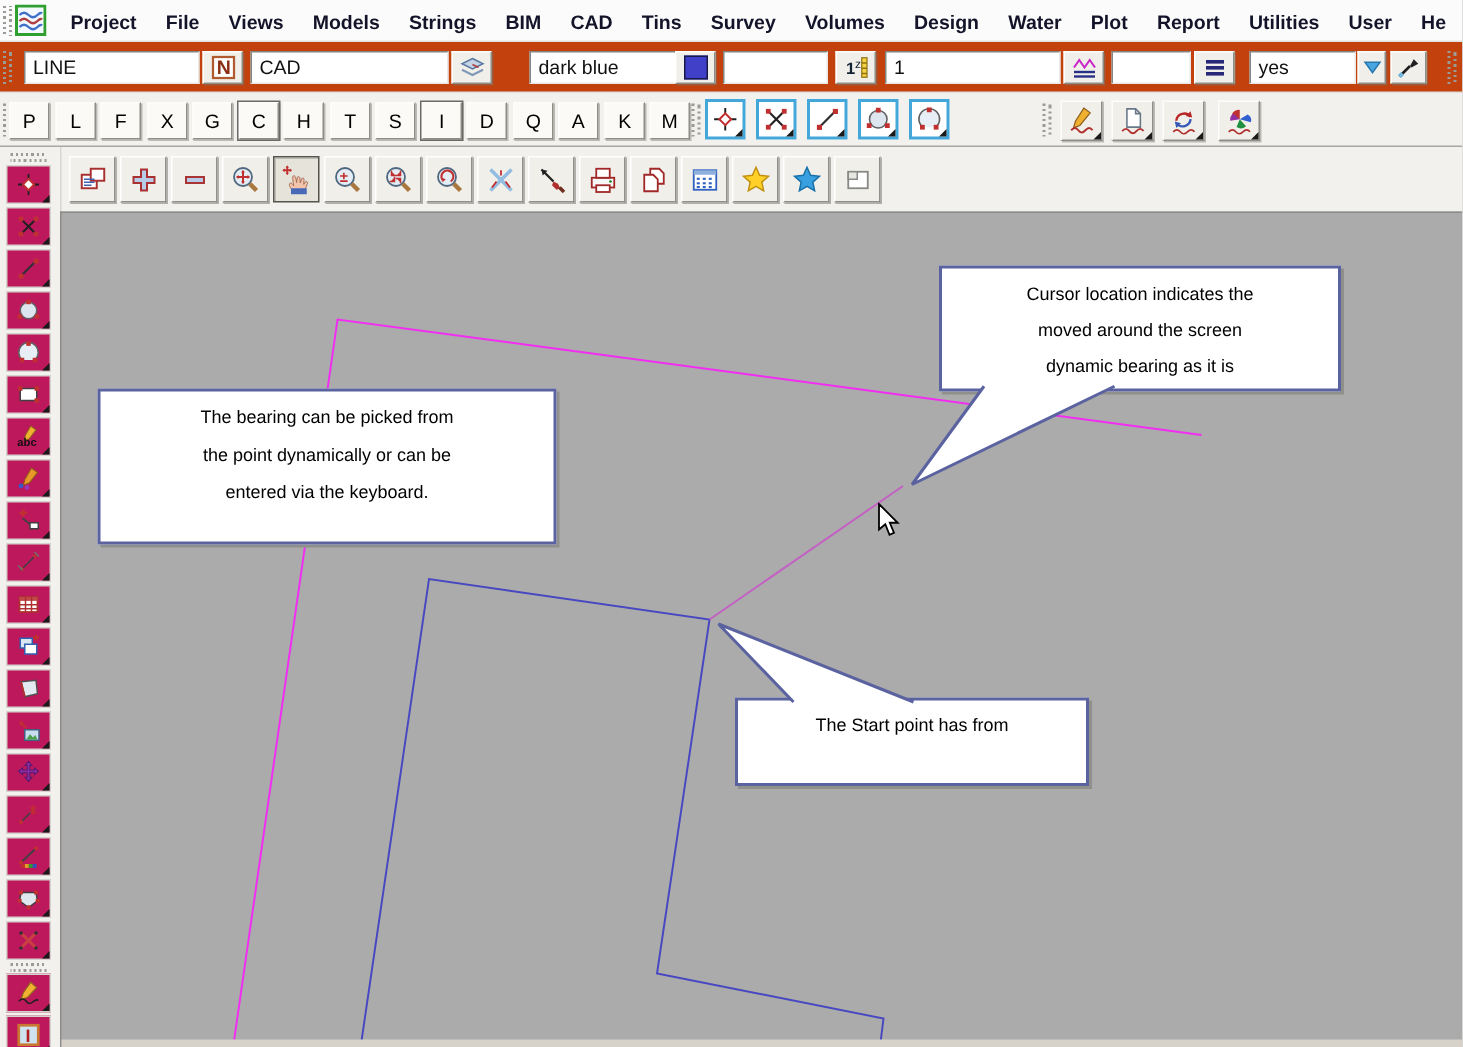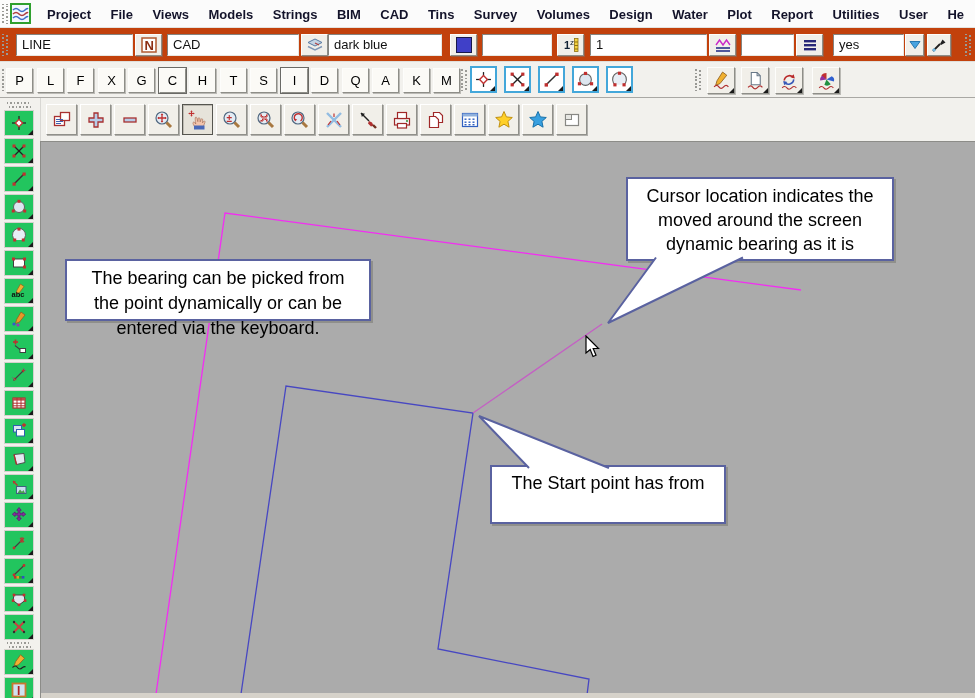--- a/index.html
+++ b/index.html
@@ -13,30 +13,30 @@
 .grip{position:absolute;width:6px;background-image:repeating-linear-gradient(to bottom,#9a9a96 0 1.5px,transparent 1.5px 3.5px),repeating-linear-gradient(to bottom,#9a9a96 0 1.5px,transparent 1.5px 3.5px);background-size:2px 100%,2px 100%;background-position:0 0,3.5px 2px;background-repeat:repeat-y}
 .griph{position:absolute;height:6px;background-image:repeating-linear-gradient(to right,#9a9a96 0 1.5px,transparent 1.5px 3.5px),repeating-linear-gradient(to right,#9a9a96 0 1.5px,transparent 1.5px 3.5px);background-size:100% 2px,100% 2px;background-position:0 0,2px 3.5px;background-repeat:repeat-x}
 .fld{position:absolute;top:6px;height:22px;background:#fff;border:1px solid #848480;border-right-color:#e8e8e4;border-bottom-color:#e8e8e4;font-size:13px;color:#111;line-height:20px;padding-left:5px;white-space:nowrap;overflow:hidden}
 .btn{position:absolute;background:#f1efe9;border:1px solid #8e8e88;border-top-color:#fdfdfb;border-left-color:#fdfdfb;box-shadow:1px 1px 0 rgba(120,120,114,.45);display:flex;align-items:center;justify-content:center}
 .btn2{top:6px;height:22px;width:27px}
 .lbtn{position:absolute;top:6px;height:25px;width:27px;background:#fbfaf6;border:1px solid #8e8e88;border-top-color:#fdfdfb;border-left-color:#fdfdfb;box-shadow:1px 1px 0 rgba(120,120,114,.45);font-size:13px;color:#000;display:flex;align-items:center;justify-content:center}
 .outl{outline:1px solid #6a6a66}
 .snapb{top:4px;height:27px;width:27px;background:#fff;border:2px solid #43a7da;box-shadow:none;position:absolute;display:flex;align-items:center;justify-content:center}
 .dd::after{content:"";position:absolute;right:0px;bottom:0px;border-left:5px solid transparent;border-bottom:5px solid #1a1a1a}
 #leftbar{position:absolute;left:0;top:98px;width:40px;bottom:0;background:#f2f1ed}
-.sbtn{position:relative;width:30px;height:26px;margin:2px auto 0 4px;background:#22c55e;border:1px solid #d4d2cc;display:flex;align-items:center;justify-content:center}
+.sbtn{position:relative;width:30px;height:26px;margin:2px auto 0 4px;background:#be185d;border:1px solid #d4d2cc;display:flex;align-items:center;justify-content:center}
 .sep{height:7px}
 #viewbar{position:absolute;left:40px;top:98px;right:0;height:43px;background:#f2f1ed;display:flex;align-items:center;gap:3px;padding-left:5px;border-left:1px solid #d8d7d3}
 .vbtn{position:relative;width:31px;height:31px;background:#f1efe9;border:1px solid #90908a;border-top-color:#fff;border-left-color:#fff;box-shadow:1px 1px 0 rgba(110,110,105,.5);display:flex;align-items:center;justify-content:center;flex:0 0 auto}
 .vbtn.pressed{background:#e6e3da;border:1px solid #55554f;box-shadow:inset 1px 1px 0 #bdbab2}
 #canvasarea{position:absolute;left:40px;top:141px;right:0;bottom:0;background:#ababab;border-left:1px solid #8c8c88;border-top:1px solid #8c8c88}
 #lines-svg,#over-svg{position:absolute;left:0;top:0;width:935px;height:557px}
 #lines-svg{z-index:1}
 .callout{position:absolute;background:#fff;border:2px solid #5a62a0;box-shadow:2px 2px 0 #8f8f8b;z-index:2;text-align:center;color:#000}
-.callout .cl{font-size:18px;line-height:24px}
+.callout .cl{font-size:12px;line-height:24px}
 #over-svg{z-index:3}
 #cursor{position:absolute;z-index:5}
 #bottomstrip{position:absolute;left:0;right:0;bottom:0;height:5px;background:#d6d2ca;z-index:4}
 svg{display:block}
 </style>
 </head>
 <body>
 
 <div id="app">
 
@@ -77,21 +77,21 @@
         </svg>
     </div>
     <div class="fld" style="left:167px;width:132px">CAD</div>
     <div class="btn btn2" style="left:301px">
       <svg width="18" height="18" viewBox="0 0 18 18">
           <path d="M9,3 l7,3.5 -7,3.5 -7,-3.5z" fill="#c4d4e4" stroke="#5878a0" stroke-width="1"></path>
           <path d="M2,10.5 l7,3.5 7,-3.5" fill="none" stroke="#8098b8" stroke-width="1.4"></path>
           <path d="M9,7 l4,2" stroke="#b04040" stroke-width="1.2"></path>
         </svg>
     </div>
-    <div class="fld" style="left:328px;width:114px">dark blue</div>
+    <div class="fld" style="left:353px;width:114px">dark blue</div>
     <div class="btn btn2" style="left:450px">
       <div style="width:16px;height:16px;background:#4040c8;border:1px solid #18184a"></div>
     </div>
     <div class="fld" style="left:482px;width:70px"></div>
     <div class="btn btn2" style="left:557px">
       <svg width="18" height="18" viewBox="0 0 18 18">
           <text x="2" y="13" font-size="11" font-weight="bold" fill="#123">1</text>
           <text x="8" y="9" font-size="8" fill="#123">z</text>
           <rect x="12.5" y="2.5" width="3.5" height="13" fill="#f4d442" stroke="#907010" stroke-width="0.8"></rect>
           <line x1="12.5" y1="6" x2="16" y2="6" stroke="#907010"></line>
@@ -527,21 +527,21 @@
         <polyline points="240,693 285,385 472,412 437,648 588,678 586,694" fill="none" stroke="#4747c2" stroke-width="1.3"></polyline>
         <polyline points="472,412 601,323" fill="none" stroke="#c45fc4" stroke-width="1.3"></polyline>
       </svg>
 
     <div class="callout" style="left:585px;top:35px;width:268px;height:84px;padding-top:5px">
       <div class="cl">Cursor location indicates the</div>
       <div class="cl">moved around the screen</div>
       <div class="cl">dynamic bearing as it is</div>
     </div>
 
-    <div class="callout" style="left:24px;top:117px;width:306px;height:62px;padding-top:5px">
+    <div class="callout" style="left:24px;top:117px;width:306px;height:104px;padding-top:5px">
       <div class="cl" style="line-height:25px">The bearing can be picked from</div>
       <div class="cl" style="line-height:25px">the point dynamically or can be</div>
       <div class="cl" style="line-height:25px">entered via the keyboard.</div>
     </div>
 
     <div class="callout" style="left:449px;top:323px;width:236px;height:59px;padding-top:4px">
       <div class="cl">The Start point has from</div>
     </div>
 
     <svg id="over-svg" viewBox="40 141 935 557">

